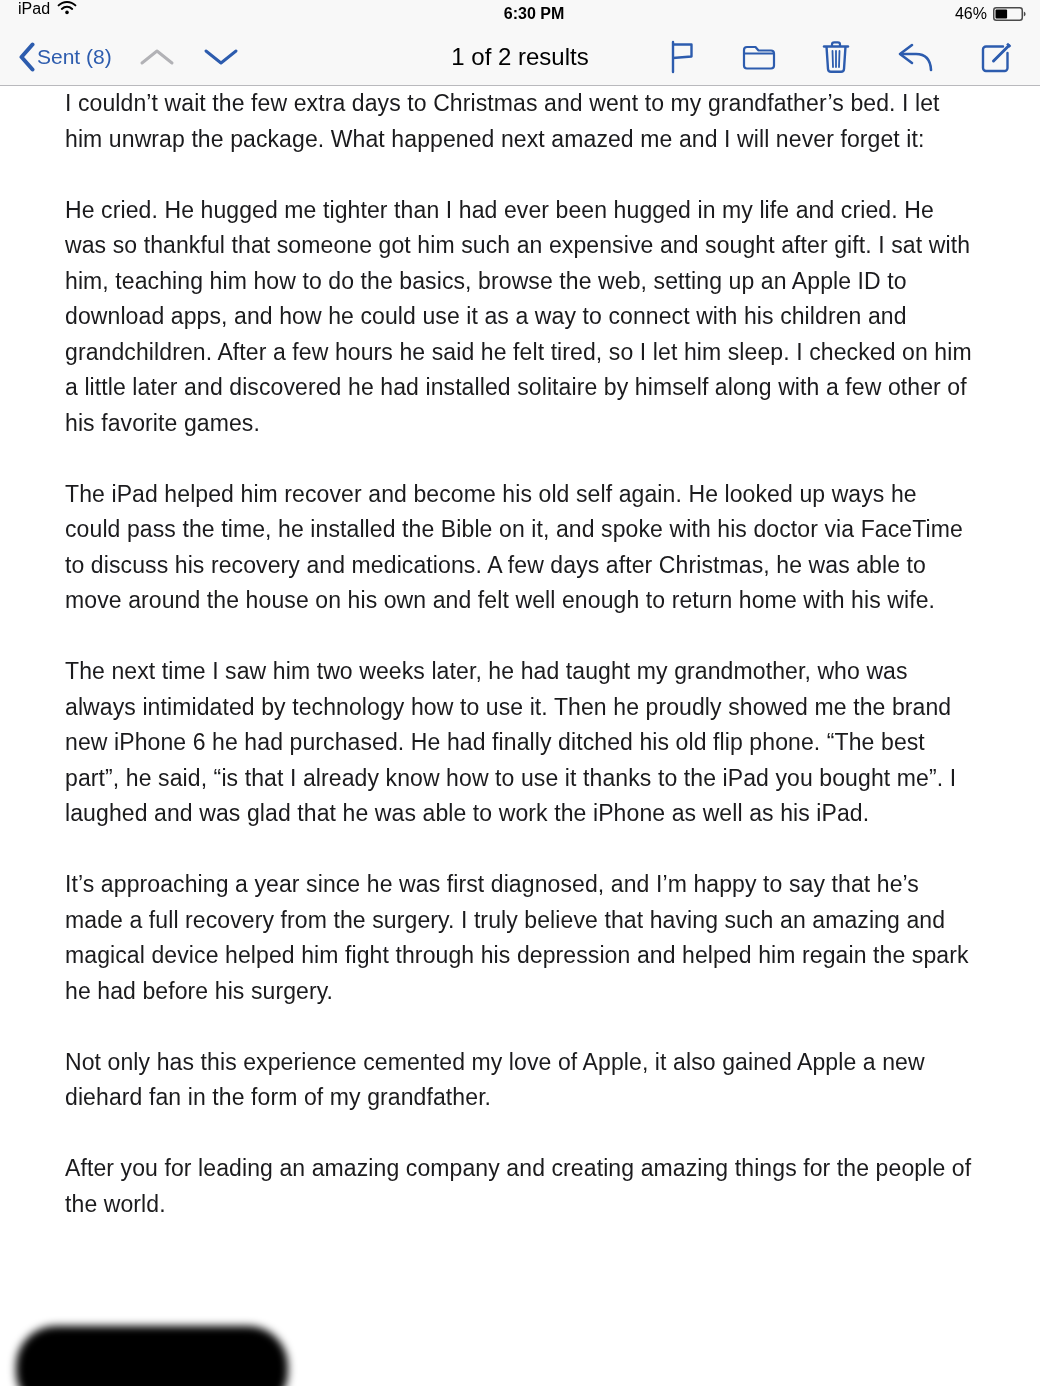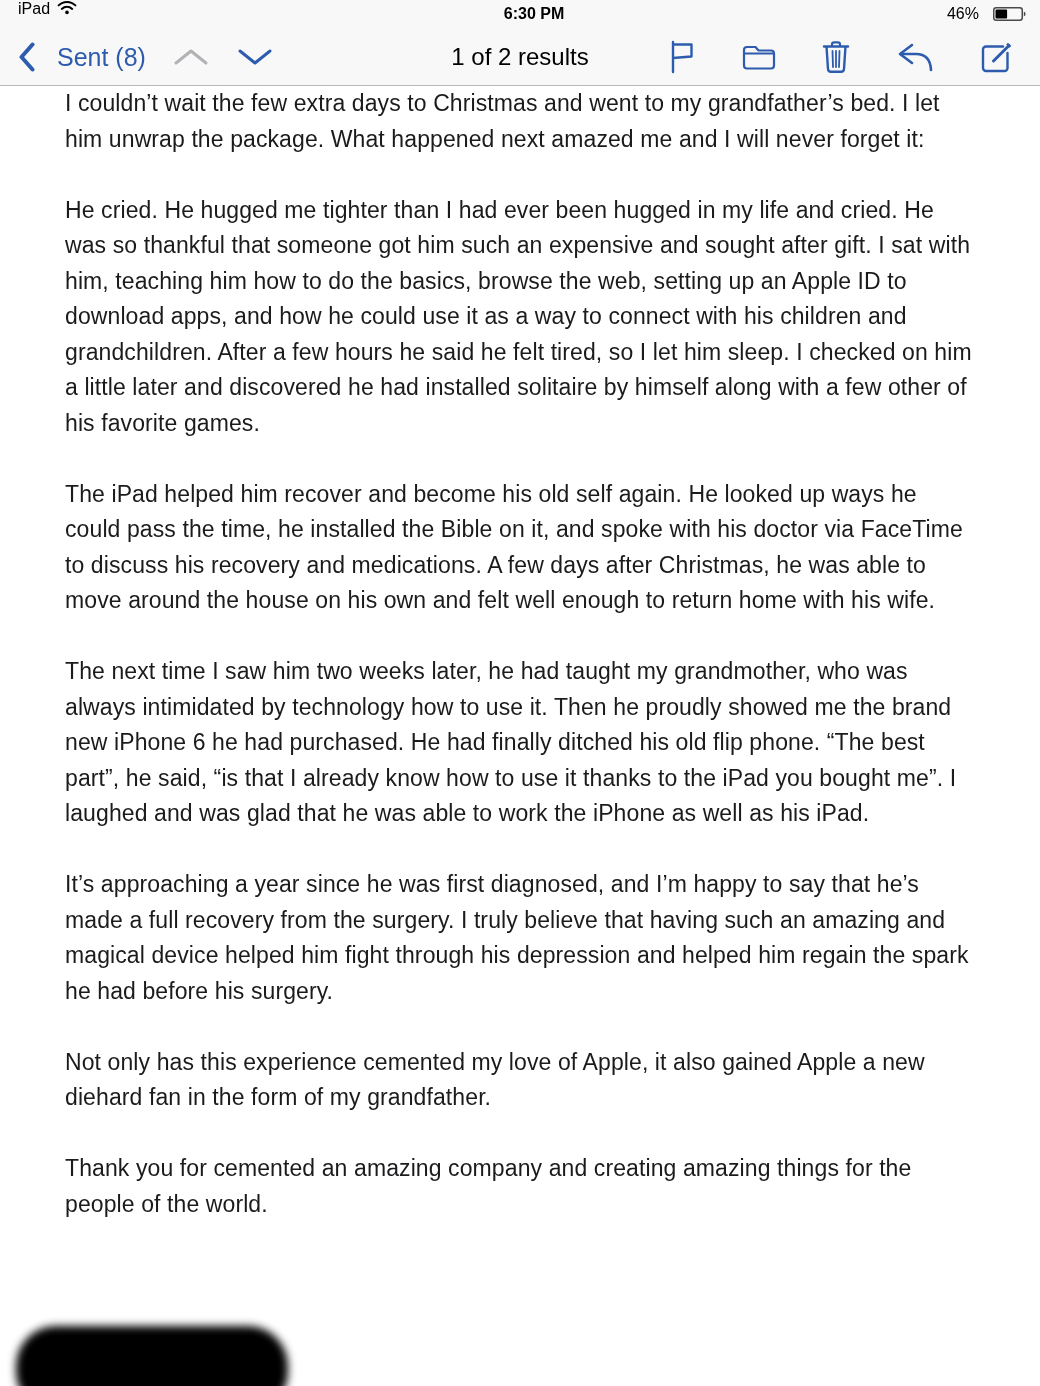--- a/index.html
+++ b/index.html
@@ -29,39 +29,39 @@
     position: absolute; left: 18px; top: 0; height: 28px;
     display: flex; gap: 7px;
   }
   .status-center {
     position: absolute; left: 0; right: 0; top: 0; height: 28px;
     display: flex; align-items: center; justify-content: center;
     font-weight: 700; font-size: 16px; padding-left: 28px;
   }
   .status-right {
     position: absolute; right: 14px; top: 0; height: 28px;
-    display: flex; align-items: center; gap: 14px;
+    display: flex; align-items: center; gap: 6px;
     font-size: 16px;
   }
 
   
   .nav-bar {
     position: absolute;
     top: 28px; left: 0; right: 0;
     height: 58px;
     background: #f8f8f8;
     border-bottom: 1px solid #b9b9bd;
   }
   .nav-left {
     position: absolute; left: 18px; top: 0; height: 58px;
     display: flex; align-items: center;
   }
   .back-button {
-    display: flex; align-items: center; gap: 22px;
-    color: #2d5cae; font-size: 25px; cursor: pointer;
+    display: flex; align-items: center; gap: 2px;
+    color: #2d5cae; font-size: 21px; cursor: pointer;
   }
   .chevron-updown { margin-left: 26px; cursor: pointer; display: flex; align-items: center; }
   .nav-center {
     position: absolute; left: 0; right: 0; top: 0; height: 58px;
     display: flex; align-items: center; justify-content: center;
     font-weight: 400; font-size: 24px; color: #000;
     pointer-events: none;
   }
   .nav-right {
     position: absolute; right: 26px; top: 0; height: 58px;
@@ -184,18 +184,18 @@
     </div>
   </div>
 
   <div class="email-body">
     <p>I couldn’t wait the few extra days to Christmas and went to my grandfather’s bed. I let him unwrap the package. What happened next amazed me and I will never forget it:</p>
     <p>He cried. He hugged me tighter than I had ever been hugged in my life and cried. He was so thankful that someone got him such an expensive and sought after gift. I sat with him, teaching him how to do the basics, browse the web, setting up an Apple ID to download apps, and how he could use it as a way to connect with his children and grandchildren. After a few hours he said he felt tired, so I let him sleep. I checked on him a little later and discovered he had installed solitaire by himself along with a few other of his favorite games.</p>
     <p>The iPad helped him recover and become his old self again. He looked up ways he could pass the time, he installed the Bible on it, and spoke with his doctor via FaceTime to discuss his recovery and medications. A few days after Christmas, he was able to move around the house on his own and felt well enough to return home with his wife.</p>
     <p>The next time I saw him two weeks later, he had taught my grandmother, who was always intimidated by technology how to use it. Then he proudly showed me the brand new iPhone 6 he had purchased. He had finally ditched his old flip phone. “The best part”, he said, “is that I already know how to use it thanks to the iPad you bought me”. I laughed and was glad that he was able to work the iPhone as well as his iPad.</p>
     <p>It’s approaching a year since he was first diagnosed, and I’m happy to say that he’s made a full recovery from the surgery. I truly believe that having such an amazing and magical device helped him fight through his depression and helped him regain the spark he had before his surgery.</p>
     <p>Not only has this experience cemented my love of Apple, it also gained Apple a new diehard fan in the form of my grandfather.</p>
-    <p>Thank you for cemented an amazing company and creating amazing things for the people of the world.</p>
+    <p>After you for leading an amazing company and creating amazing things for the people of the world.</p>
   </div>
 
   <div class="redaction"></div>
 
 </div>
 
 </body></html>

